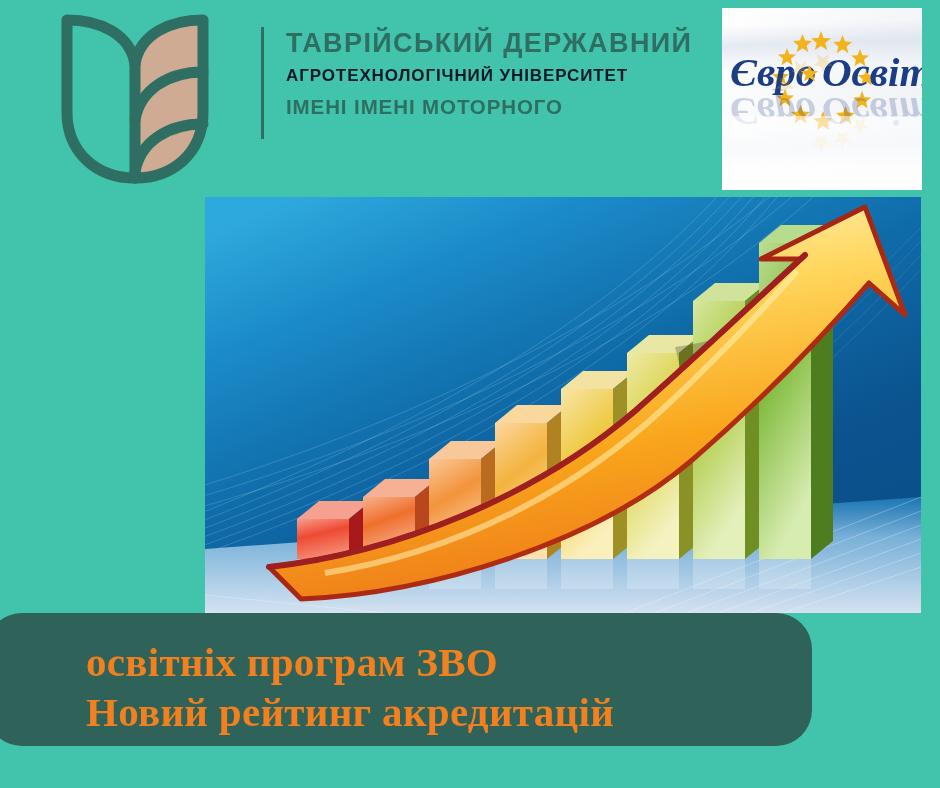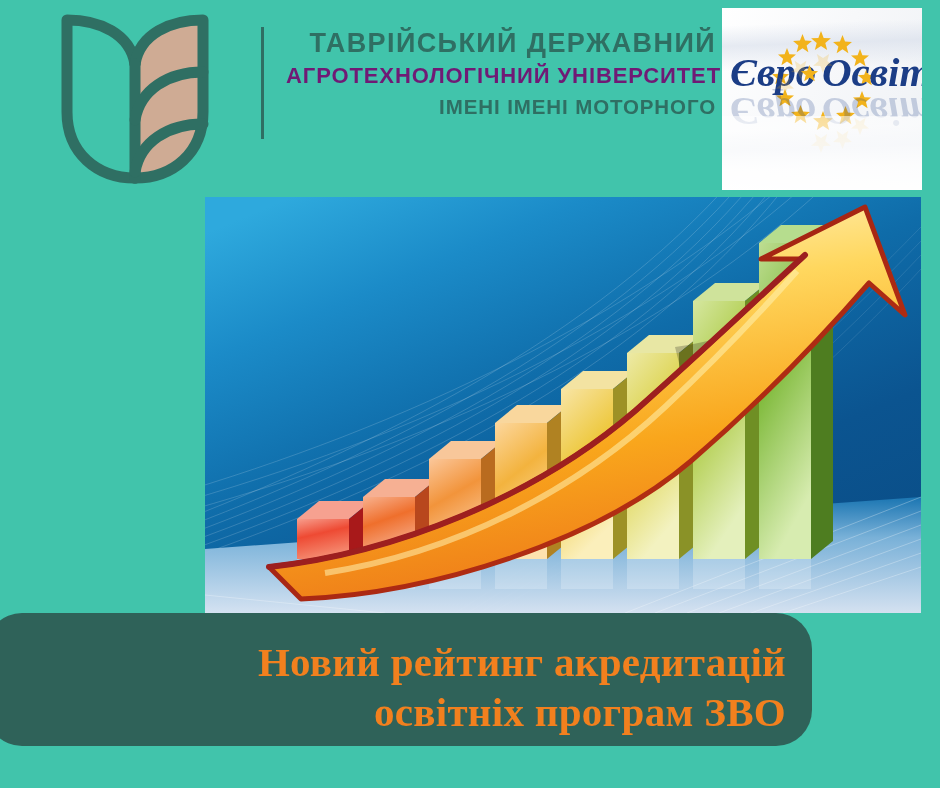--- a/index.html
+++ b/index.html
@@ -2,33 +2,33 @@
 <html><head>
 <meta charset="utf-8">
 <style>
   html,body{margin:0;padding:0;}
   body{
     width:940px;height:788px;overflow:hidden;
     background:#41c4ab;
     font-family:"Liberation Sans", sans-serif;
     position:relative;
   }
-  .stage{position:absolute;left:0;top:0;width:940px;height:788px;background:#41c4ab;text-align:right;}
+  .stage{position:absolute;left:0;top:0;width:940px;height:788px;background:#41c4ab;}
 
   
   .header{position:absolute;left:0;top:0;width:940px;height:195px;}
 
   .uni-logo{position:absolute;left:40px;top:12px;width:190px;height:175px;}
   .uni-logo svg{display:block;}
 
   .divider{position:absolute;left:261px;top:27px;width:3px;height:112px;background:#2f6f63;}
 
   .uni-text{position:absolute;left:286px;top:26px;width:430px;}
   .uni-l1{font-size:27px;font-weight:bold;letter-spacing:1.4px;color:#2f6f63;line-height:34px;white-space:nowrap;}
-  .uni-l2{font-size:22px;font-weight:bold;letter-spacing:0.9px;color:#701a75;line-height:31px;white-space:nowrap;}
+  .uni-l2{font-size:17px;font-weight:bold;letter-spacing:0.9px;color:#0f172a;line-height:31px;white-space:nowrap;}
   .uni-l3{font-size:20.5px;font-weight:bold;letter-spacing:0.9px;color:#2f6f63;line-height:31px;white-space:nowrap;}
 
   
   .eo-badge{position:absolute;left:722px;top:8px;width:200px;height:182px;
     background:linear-gradient(120deg,#ffffff 0%,#f7f8fa 45%,#eef1f5 100%);
     overflow:hidden;}
   .eo-badge .eo-inner{position:absolute;left:0;top:0;width:200px;height:182px;}
   .eo-streak{position:absolute;left:-10px;top:14px;width:230px;height:46px;
     background:linear-gradient(180deg,rgba(222,228,238,0) 0%,rgba(210,218,232,.55) 45%,rgba(222,228,238,0) 100%);
     transform:rotate(-2deg);}
@@ -311,18 +311,18 @@
           <path d="M120 376 C 250 356 370 294 460 210 C 520 154 560 110 592 74" fill="none" stroke="#fff3b0" stroke-opacity="0.55" stroke-width="6"></path>
 
           <path d="M64 370 C 190 356 330 300 430 214 C 500 152 552 102 600 58" fill="none" stroke="#9d1f1f" stroke-width="6" stroke-linecap="round"></path>
         </g>
       </g>
     </svg>
   </div>
 
   <div class="title-panel">
     <div class="title-text">
+      <span class="t-line">освітніх програм ЗВО</span>
       <span class="t-line">Новий рейтинг акредитацій</span>
-      <span class="t-line">освітніх програм ЗВО</span>
     </div>
   </div>
 
 </div>
 
 </body></html>

